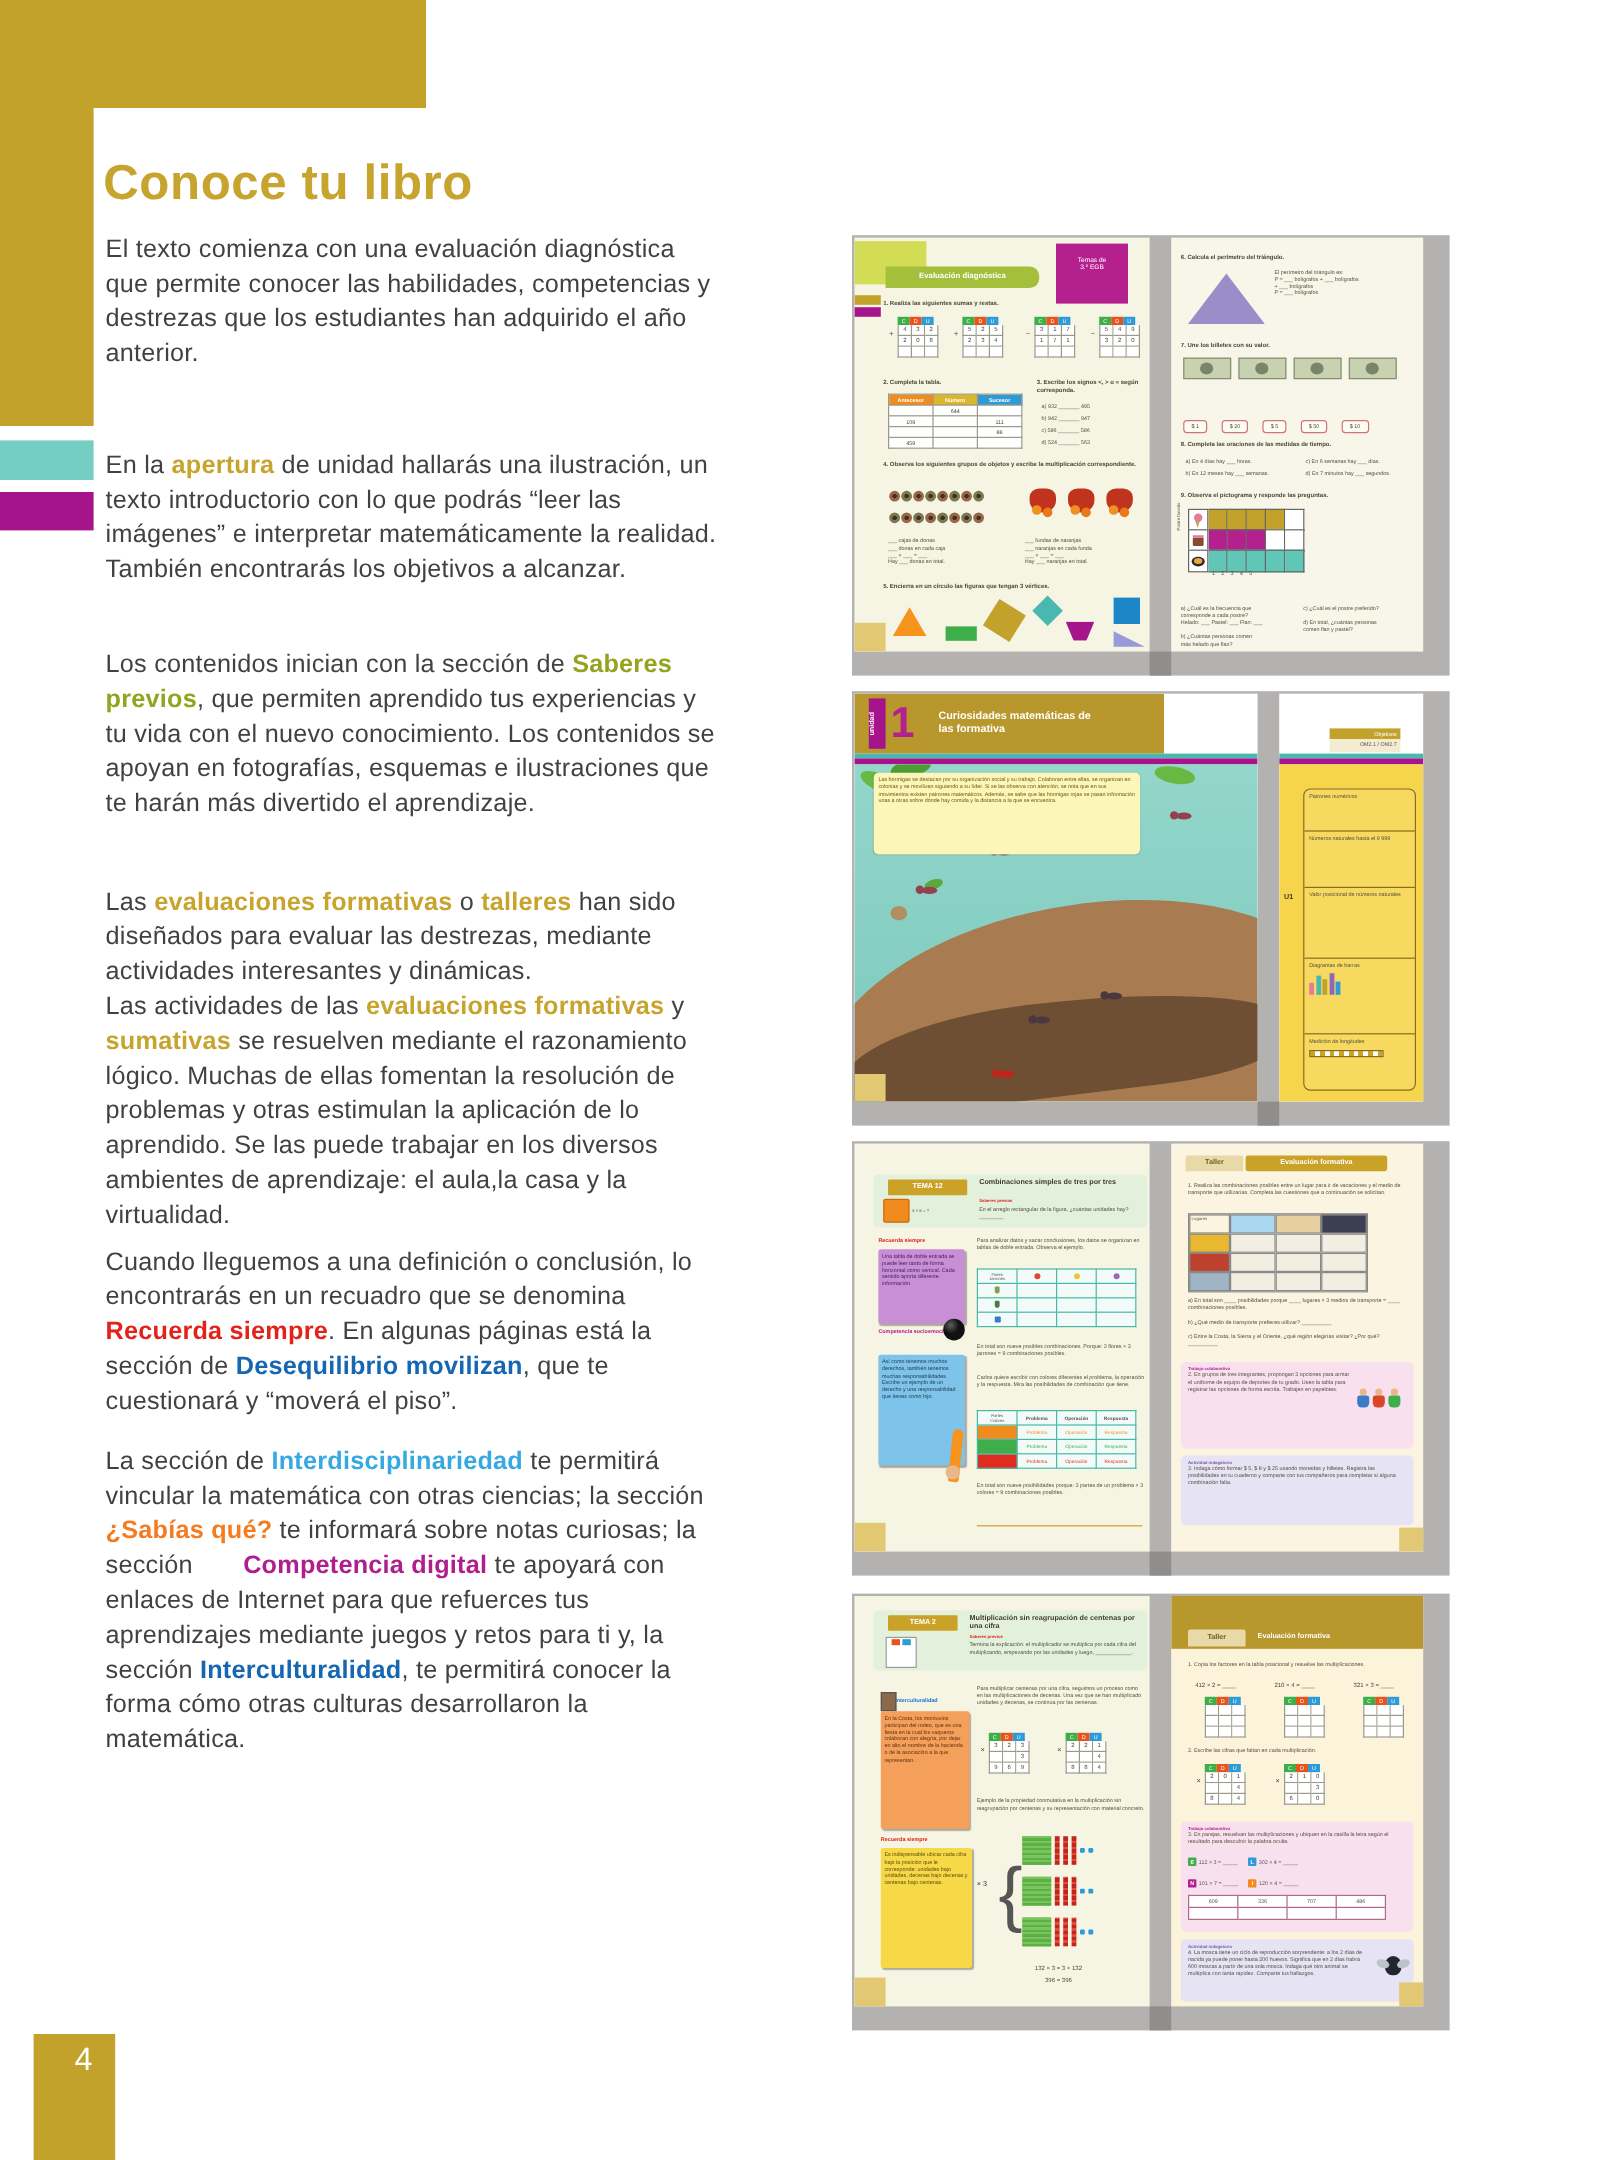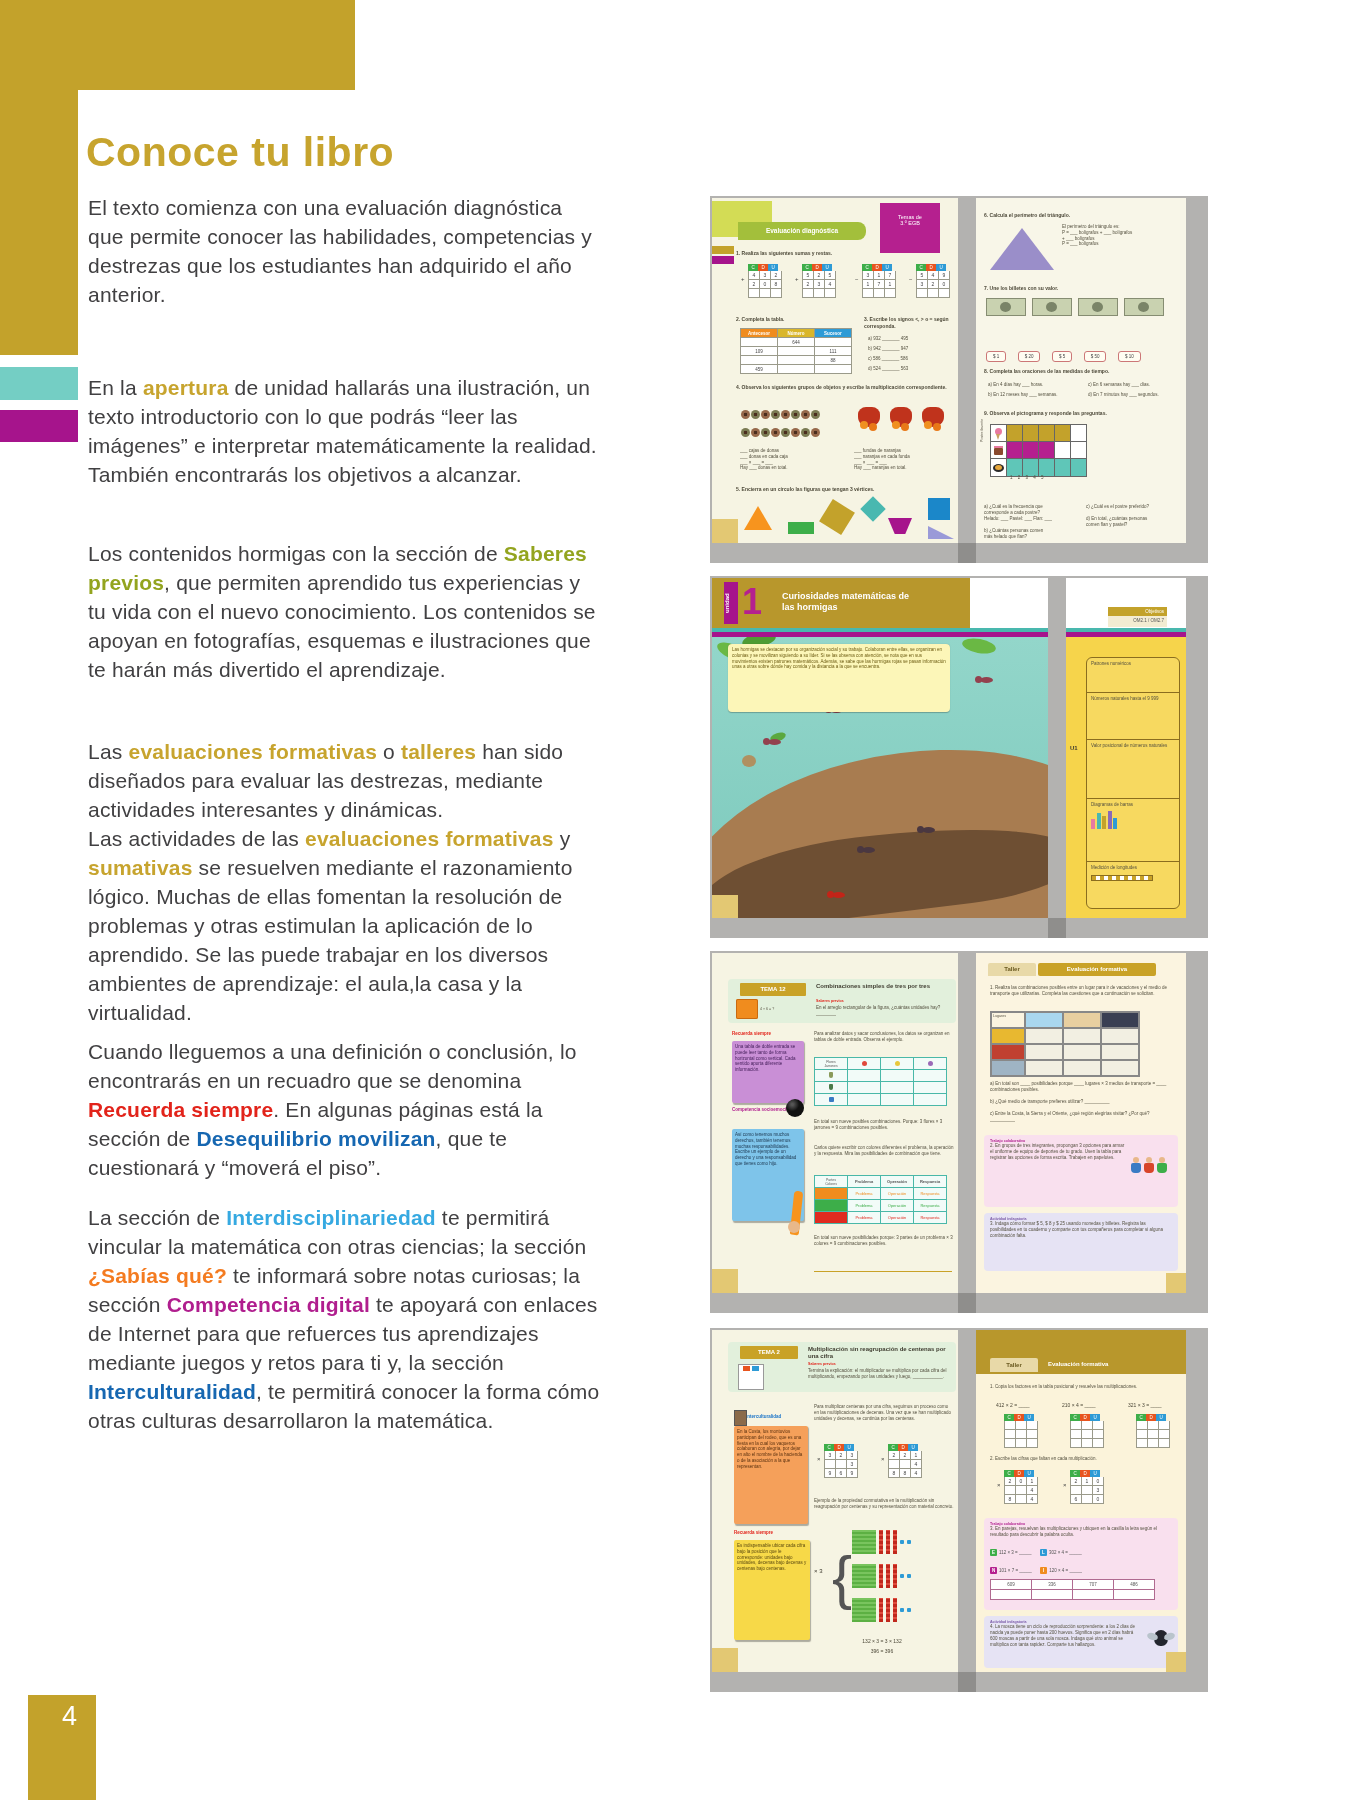--- a/index.html
+++ b/index.html
@@ -14,21 +14,21 @@
 
   .title{position:absolute;left:86px;top:102px;font-size:41px;font-weight:bold;color:#c7a42e;letter-spacing:.5px;}
 
   .para{position:absolute;left:88px;width:514px;font-size:21px;line-height:29px;color:#414042;letter-spacing:.2px;}
   .seg-gold{color:#c7a42e;font-weight:bold;}
   .seg-olive{color:#93a41f;font-weight:bold;}
   .seg-red{color:#e2231a;font-weight:bold;}
   .seg-blue{color:#1667b1;font-weight:bold;}
   .seg-skyblue{color:#36a9e1;font-weight:bold;}
   .seg-orange{color:#f47b20;font-weight:bold;}
-  .seg-magenta{color:#b01e8e;font-weight:bold;}
+  .seg-magenta{color:#b01e8e;font-weight:bold;margin-left:36px;}
 
   .pagenum{position:absolute;left:28px;top:1695px;width:68px;height:105px;background:#c3a22b;color:#fff;font-size:27px;padding-left:0;}
   .pagenum span{position:absolute;left:34px;top:6px;}
 
   
   .thumb{position:absolute;background:#b3b2b0;}
   .tpage{position:absolute;top:2px;background:#f6f4e3;overflow:hidden;}
   .gsq{position:absolute;bottom:0;width:18px;height:20px;background:#8f8e8c;}
 
   
@@ -141,21 +141,21 @@
 
   <div class="deco gold" style="left:0;top:0;width:355px;height:90px"></div>
   <div class="deco gold" style="left:0;top:0;width:78px;height:355px"></div>
   <div class="deco tealbar" style="left:0;top:367px;width:78px;height:33px"></div>
   <div class="deco magbar" style="left:0;top:410px;width:78px;height:32px"></div>
 
   <h1 class="title">Conoce tu libro</h1>
 
   <p class="para" style="top:172px"><span>El texto comienza con una evaluación diagnóstica que permite conocer las habilidades, competencias y destrezas que los estudiantes han adquirido el año anterior.</span></p>
   <p class="para" style="top:352px"><span>En la </span><span class="seg-gold">apertura</span><span> de unidad hallarás una ilustración, un texto introductorio con lo que podrás “leer las imágenes” e interpretar matemáticamente la realidad. También encontrarás los objetivos a alcanzar.</span></p>
-  <p class="para" style="top:518px"><span>Los contenidos hormigas con la sección de </span><span class="seg-olive">Saberes previos</span><span>, que permiten aprendido tus experiencias y tu vida con el nuevo conocimiento. Los contenidos se apoyan en fotografías, esquemas e ilustraciones que te harán más divertido el aprendizaje.</span></p>
+  <p class="para" style="top:518px"><span>Los contenidos inician con la sección de </span><span class="seg-olive">Saberes previos</span><span>, que permiten aprendido tus experiencias y tu vida con el nuevo conocimiento. Los contenidos se apoyan en fotografías, esquemas e ilustraciones que te harán más divertido el aprendizaje.</span></p>
   <p class="para" style="top:716px"><span>Las </span><span class="seg-gold">evaluaciones formativas</span><span> o </span><span class="seg-gold">talleres</span><span> han sido diseñados para evaluar las destrezas, mediante actividades interesantes y dinámicas.</span><br><span>Las actividades de las </span><span class="seg-gold">evaluaciones formativas</span><span> y </span><span class="seg-gold">sumativas</span><span> se resuelven mediante el razonamiento lógico. Muchas de ellas fomentan la resolución de problemas y otras estimulan la aplicación de lo aprendido. Se las puede trabajar en los diversos ambientes de aprendizaje: el aula,la casa y la virtualidad.</span></p>
   <p class="para" style="top:1016px"><span>Cuando lleguemos a una definición o conclusión, lo encontrarás en un recuadro que se denomina </span><span class="seg-red">Recuerda siempre</span><span>. En algunas páginas está la sección de </span><span class="seg-blue">Desequilibrio movilizan</span><span>, que te cuestionará y “moverá el piso”.</span></p>
   <p class="para" style="top:1182px"><span>La sección de </span><span class="seg-skyblue">Interdisciplinariedad</span><span> te permitirá vincular la matemática con otras ciencias; la sección </span><span class="seg-orange">¿Sabías qué?</span><span> te informará sobre notas curiosas; la sección </span><span class="seg-magenta">Competencia digital</span><span> te apoyará con enlaces de Internet para que refuerces tus aprendizajes mediante juegos y retos para ti y, la sección </span><span class="seg-blue">Interculturalidad</span><span>, te permitirá conocer la forma cómo otras culturas desarrollaron la matemática.</span></p>
 
   <div class="pagenum">
     <span>4</span>
   </div>
 
   <div class="thumb" style="left:710px;top:196px;width:498px;height:367px">
     <div class="gsq" style="left:248px"></div>
@@ -416,21 +416,21 @@
     </div>
   </div>
 
   <div class="thumb" style="left:710px;top:576px;width:498px;height:362px">
     <div class="gsq" style="left:338px"></div>
 
     <div class="tpage" style="left:2px;width:336px;height:340px;background:#fff">
       <div class="u-band" style="left:0;top:0;width:258px;height:50px"></div>
       <div class="u-vert" style="left:12px;top:4px;width:14px;height:42px">unidad</div>
       <div class="u-num" style="left:30px;top:6px">1</div>
-      <div class="abs x6 bold wt" style="left:70px;top:13px;width:130px;font-size:9px;line-height:11px">Curiosidades matemáticas de las hormigas</div>
+      <div class="abs x6 bold wt" style="left:70px;top:13px;width:130px;font-size:9px;line-height:11px">Curiosidades matemáticas de las formativa</div>
       <div class="stripeT" style="left:0;top:50px;width:336px;height:4px"></div>
       <div class="stripeM" style="left:0;top:54px;width:336px;height:5px"></div>
 
       <div class="illus" style="left:0;top:59px;width:336px;height:281px">
         <div class="ground"></div>
         <div class="tunnel"></div>
         <span class="leafBig" style="left:4px;top:8px;transform:rotate(24deg)"></span>
         <span class="leafBig" style="left:30px;top:-4px;transform:rotate(-12deg);background:#4f9c34"></span>
         <span class="leafBig" style="left:250px;top:2px;transform:rotate(10deg)"></span>
         <span class="leaf" style="left:58px;top:96px"></span>

